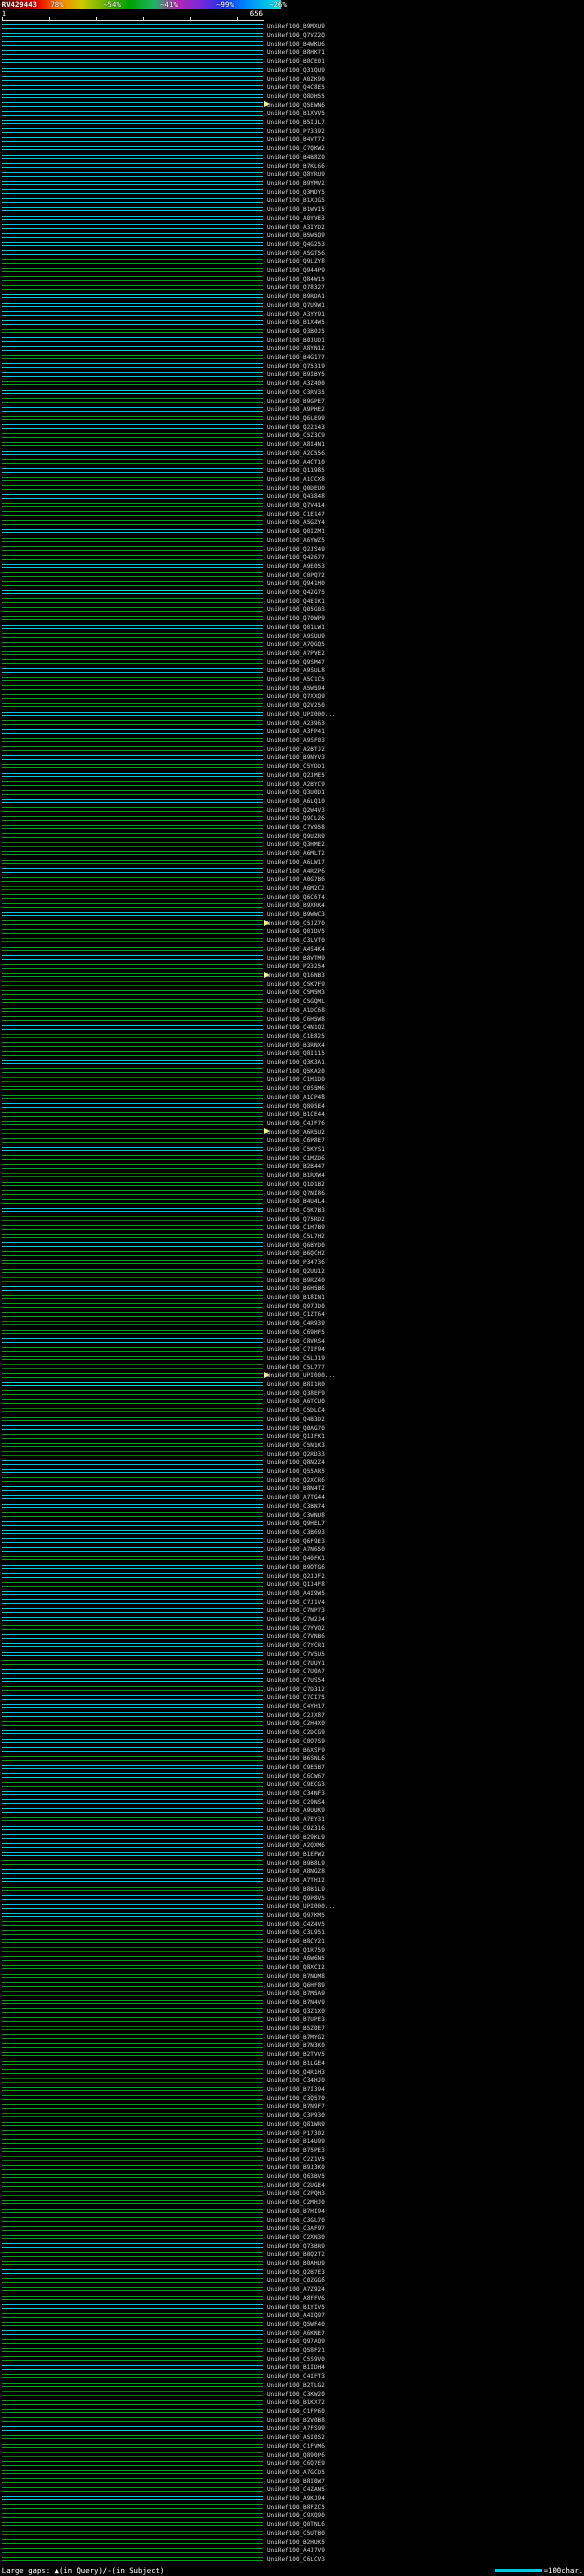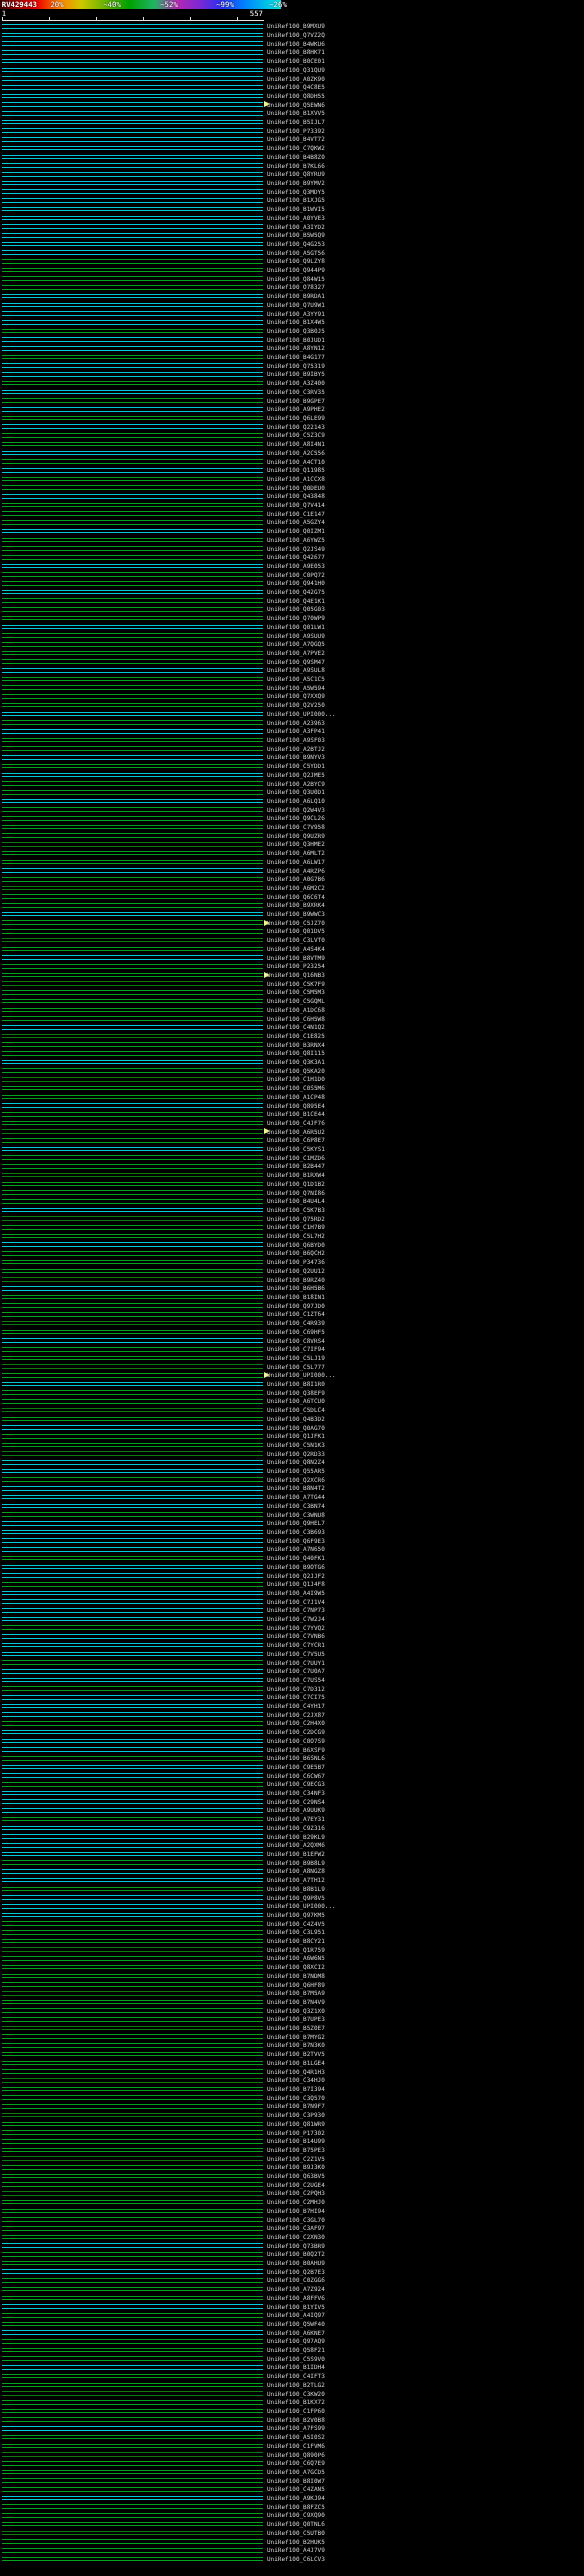--- a/index.html
+++ b/index.html
@@ -38,30 +38,30 @@
       display:flex;align-items:center;gap:1.8px;}
   .dash{display:inline-block;width:47px;height:2.7px;}
 </style>
 </head>
 <body>
 
 <div class="screen">
 
   <div class="scalebar" style="background: linear-gradient(90deg, rgb(60, 0, 0) 0%, rgb(170, 0, 0) 6%, rgb(232, 0, 0) 13%, rgb(255, 125, 0) 21%, rgb(205, 200, 0) 29%, rgb(108, 180, 0) 37%, rgb(0, 160, 0) 46%, rgb(32, 180, 100) 55%, rgb(180, 40, 180) 63%, rgb(125, 40, 210) 71%, rgb(40, 48, 240) 79%, rgb(0, 130, 255) 87%, rgb(0, 185, 232) 94%, rgb(0, 232, 232) 100%);">
     <span class="qname">RV429443</span>
-    <span class="tick t20">20%</span>
-    <span class="tick t40">~40%</span>
-    <span class="tick t60">~52%</span>
+    <span class="tick t20">78%</span>
+    <span class="tick t40">~54%</span>
+    <span class="tick t60">~41%</span>
     <span class="tick t80">~99%</span>
     <span class="tick t100">~26%</span>
   </div>
 
   <div class="ruler">
     <span class="rnum rstart">1</span>
-    <span class="rnum rend">557</span>
+    <span class="rnum rend">656</span>
     <div class="rline"></div>
   </div>
 
   <div id="rows">
       <div class="row">
         <div class="bar" style="color: rgb(0, 201, 218); left: 1.8px; width: 261px;"></div>
         <div class="label" style="color: rgb(208, 208, 208);">UniRef100_B9MXU9</div>
       </div>
       <div class="row">
         <div class="bar" style="color: rgb(0, 201, 218); left: 1.8px; width: 261px;"></div>
@@ -1227,15 +1227,22 @@
       <div class="row">
         <div class="bar" style="color: rgb(0, 164, 30); left: 1.8px; width: 261px;"></div>
         <div class="label" style="color: rgb(208, 208, 208);">UniRef100_A4J7V9</div>
       </div>
       <div class="row">
         <div class="bar" style="color: rgb(0, 164, 30); left: 1.8px; width: 261px;"></div>
         <div class="label" style="color: rgb(208, 208, 208);">UniRef100_C6LCV3</div>
       </div>
     </div>
 
+  <div class="footer">
+    <span class="lg">Large gaps: ▲(in Query)/-(in Subject)</span>
+    <span class="sc">
+      <span class="dash" style="background: rgb(0, 201, 218);"></span>
+      <span>=100char.</span>
+    </span>
+  </div>
 
 </div>
 
 
 </body></html>

